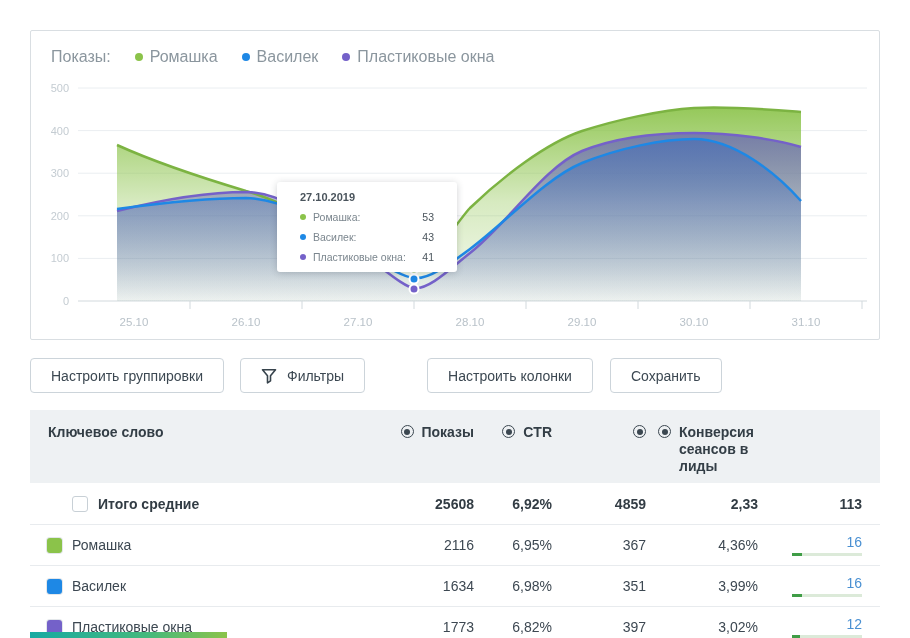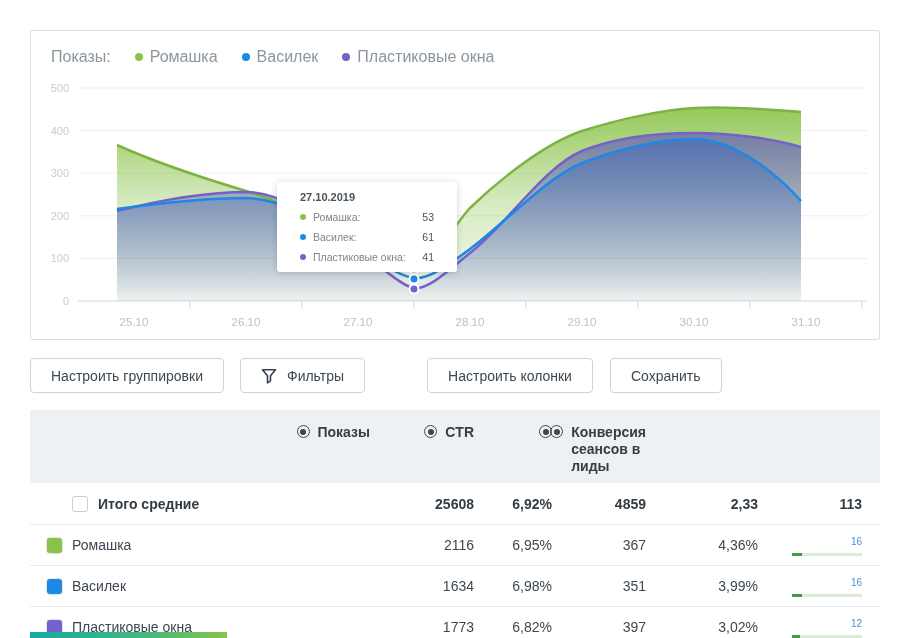--- a/index.html
+++ b/index.html
@@ -60,21 +60,21 @@
   .keyword-cell{display:flex;align-items:center;}
   .row.totals .keyword-cell{padding-left:42px;}
   .series .keyword-cell{padding-left:17px;}
   .checkbox{width:16px;height:16px;border:1px solid #c8d0d6;border-radius:3px;background:#fff;
             flex:none;margin-right:10px;box-sizing:border-box;}
   .swatch{width:15px;height:15px;border-radius:3px;flex:none;margin-right:10px;
           box-shadow:0 0 0 1px #e3e7ea;}
   .lead-cell{display:flex;flex-direction:column;align-items:flex-end;justify-content:center;
              padding-right:18px;}
   .lead-total{text-align:right;padding-right:18px;}
-  .lead-val{color:#4a90d2;font-size:10px;line-height:14px;}
+  .lead-val{color:#4a90d2;font-size:14px;line-height:14px;}
   .lead-bar{width:70px;height:3px;background:#dcead9;margin-top:4px;position:relative;}
   .lead-bar i{position:absolute;left:0;top:0;height:3px;background:#3f9d46;display:block;}
   
   .bottom-strip{position:absolute;left:30px;top:632px;width:197px;height:6px;
     background:linear-gradient(90deg,#17aaa2,#45b97c 60%,#8bc34a);}
 </style>
 </head>
 <body>
 
 <div class="panel">
@@ -182,21 +182,21 @@
 
   <div class="tt-row">
     <span class="dot" style="background: rgb(139, 195, 74);"></span>
     <span>Ромашка:</span>
     <span class="tt-val">53</span>
   </div>
 
   <div class="tt-row">
     <span class="dot" style="background: rgb(30, 136, 229);"></span>
     <span>Василек:</span>
-    <span class="tt-val">61</span>
+    <span class="tt-val">43</span>
   </div>
 
   <div class="tt-row">
     <span class="dot" style="background: rgb(116, 97, 201);"></span>
     <span>Пластиковые окна:</span>
     <span class="tt-val">41</span>
   </div>
 </div>
 </div>
 
@@ -215,20 +215,23 @@
   <button class="btn btn-columns">
     <span>Настроить колонки</span>
   </button>
   <button class="btn btn-save">
     <span>Сохранить</span>
   </button>
 </div>
 
 <div class="table">
   <div class="thead">
+    <div class="th th-keyword">
+      <span class="th-label">Ключевое слово</span>
+    </div>
 
   <div class="th th-metric">
     <span class="radio">
           <i></i>
         </span>
     <span class="th-label">Показы</span>
 
   </div>
 
   <div class="th th-metric">

